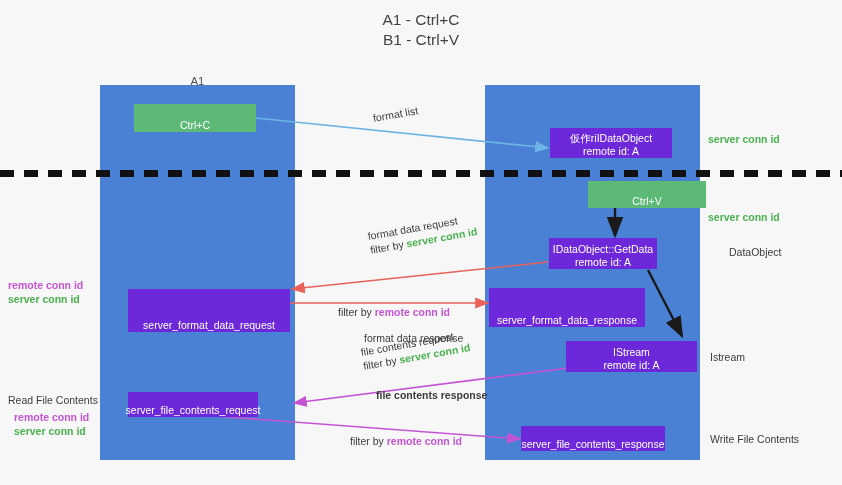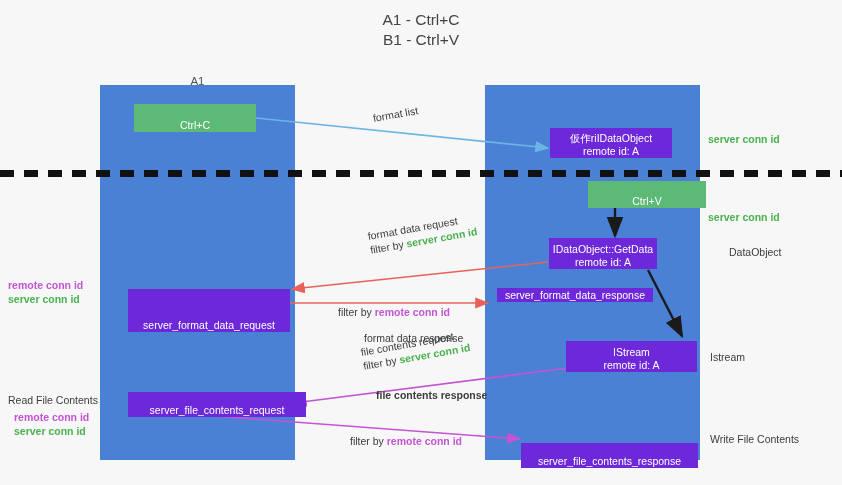--- a/index.html
+++ b/index.html
@@ -94,29 +94,29 @@
 
   <div class="box orange" style="left:566px;top:341px;width:131px;height:31px;">
     <div>IStream</div>
     <div>remote id: A</div>
   </div>
 
   <div class="box orange" style="left:128px;top:277px;width:162px;height:43px;margin-top:12px;">
     <div>server_format_data_request</div>
   </div>
 
-  <div class="box orange" style="left:489px;top:288px;width:156px;height:14px;margin-left:8px;">
+  <div class="box orange" style="left:489px;top:288px;width:156px;height:39px;">
     <div>server_format_data_response</div>
   </div>
 
-  <div class="box orange" style="left:128px;top:392px;width:178px;height:25px;">
+  <div class="box orange" style="left:128px;top:392px;width:130px;height:25px;">
     <div>server_file_contents_request</div>
   </div>
 
-  <div class="box orange" style="left:521px;top:426px;width:177px;height:25px;margin-top:17px;">
+  <div class="box orange" style="left:521px;top:426px;width:144px;height:25px;">
     <div>server_file_contents_response</div>
   </div>
 
   <div class="lbl rot-up" style="left:373px;top:111px;">format list</div>
 
   <div class="lbl rot-up" style="left:369px;top:229px;">
     <div>format data request</div>
     <div>
       <span>filter by </span><span class="green-t">server conn id</span>
     </div>

